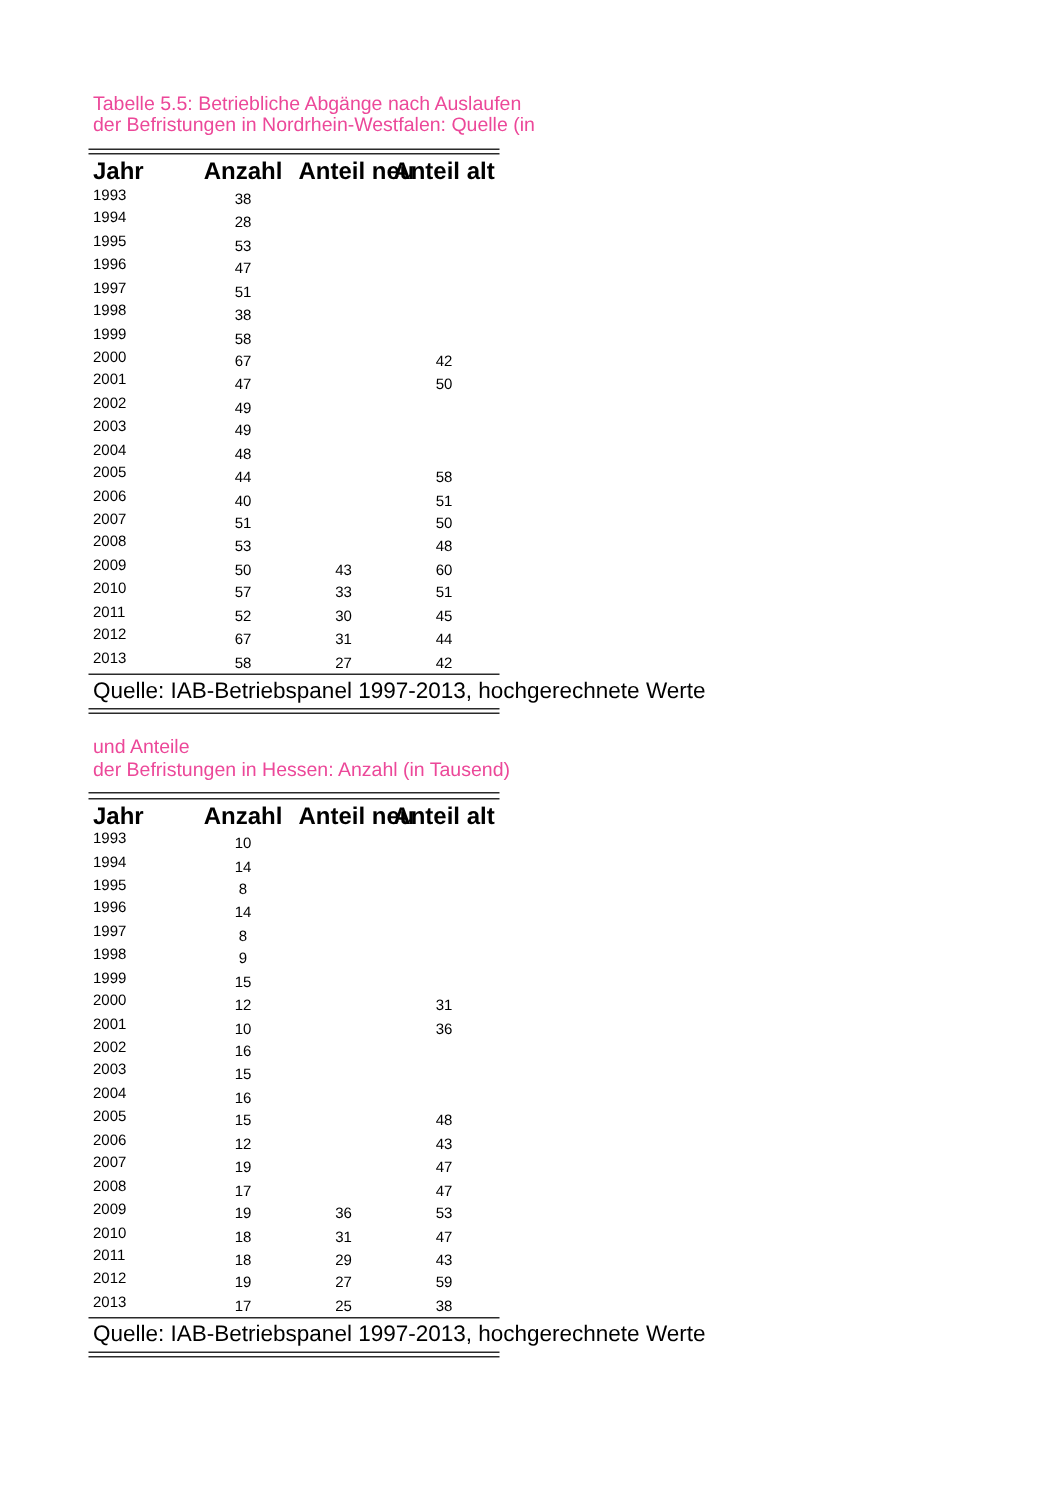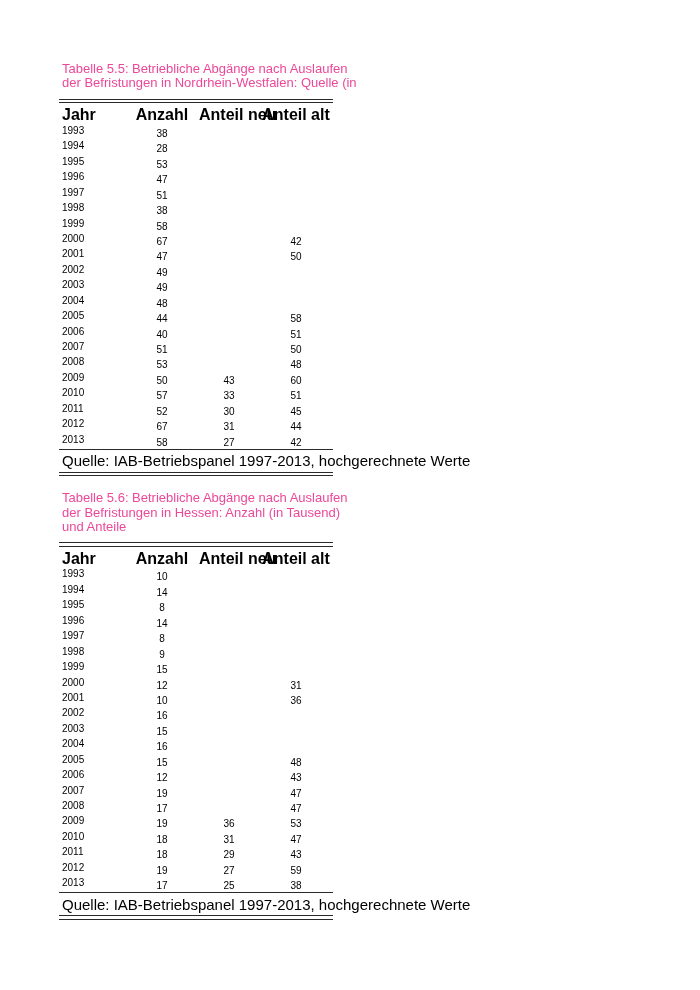--- a/index.html
+++ b/index.html
@@ -230,23 +230,22 @@
           </tr>
         </tbody>
     </table>
     <div class="rule-sgl"></div>
     <div class="source-row">Quelle: IAB-Betriebspanel 1997-2013, hochgerechnete Werte</div>
     <div class="rule-dbl"></div>
   </section>
 
   <section class="tbl-section">
     <h2 class="tbl-title">
-      <span>Tabelle 5.6: Betriebliche Abgänge nach Auslaufen</span>
+      <span>und Anteile</span>
       <span>der Befristungen in Hessen: Anzahl (in Tausend)</span>
-      <span>und Anteile</span>
     </h2>
     <div class="rule-dbl"></div>
     <table>
       <colgroup>
           <col class="c1">
           <col class="c2">
           <col class="c3">
           <col class="c4">
         </colgroup>
       <thead>

